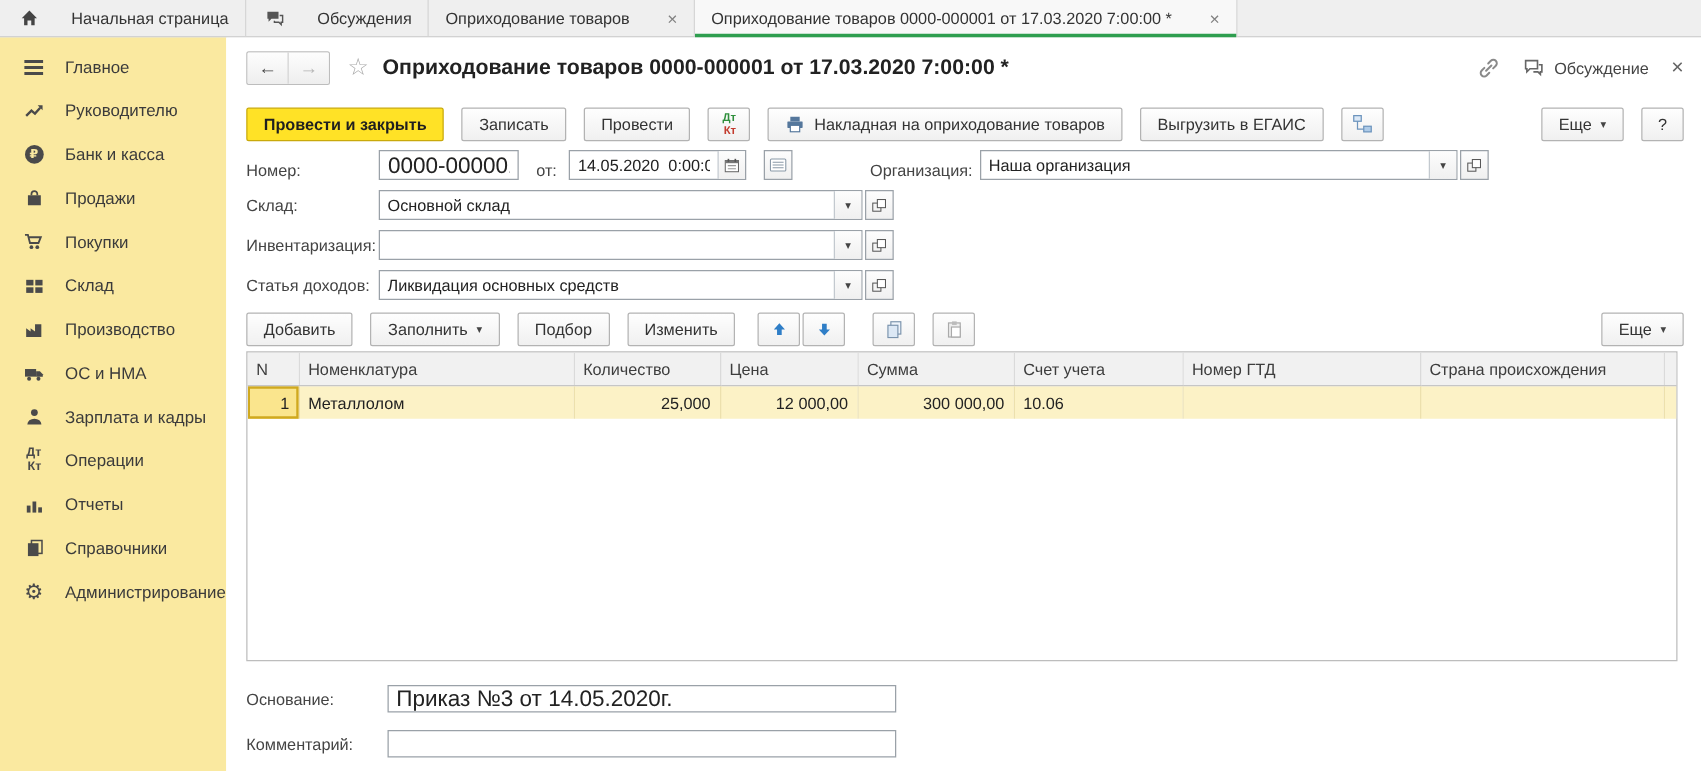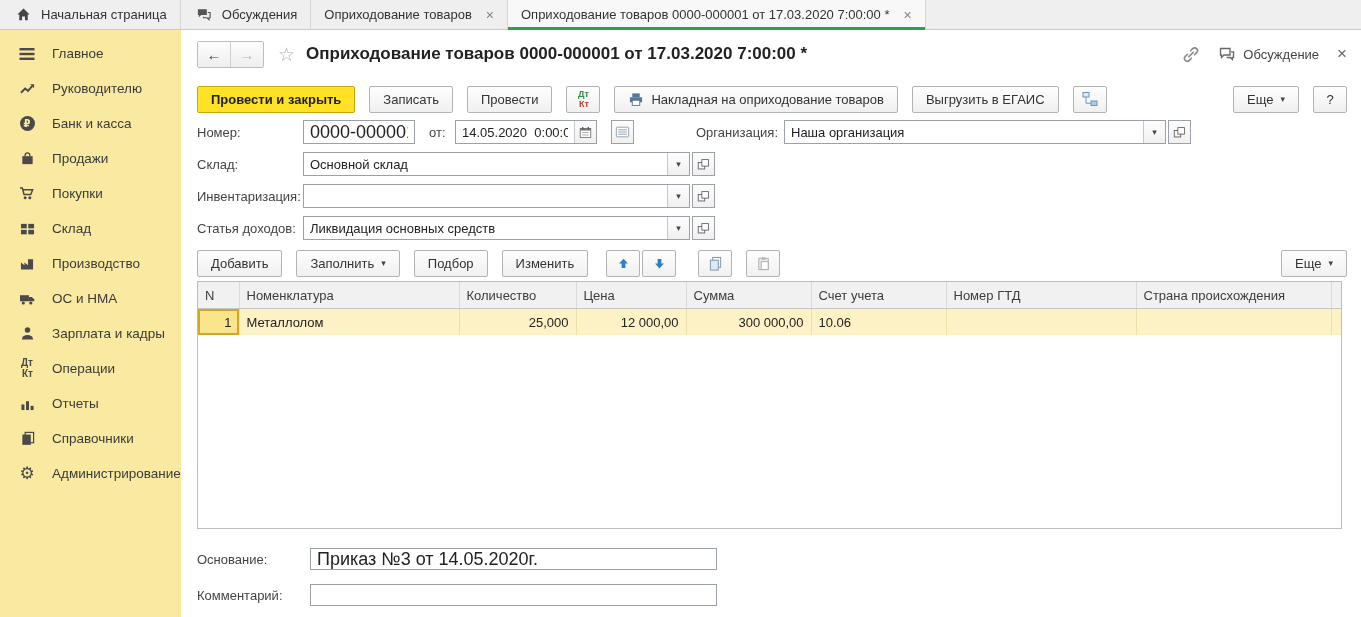--- a/index.html
+++ b/index.html
@@ -2,21 +2,21 @@
 <html><head>
 <meta charset="utf-8">
 <style>
   html,body{margin:0;padding:0;}
   body{font-family:"Liberation Sans","DejaVu Sans",sans-serif;font-size:13px;color:#333;}
   .app{position:relative;width:1361px;height:617px;background:#fff;overflow:hidden;}
 
   
   .tabbar{position:absolute;left:0;top:0;right:0;height:30px;background:#efefef;
           border-bottom:1px solid #c9c9c9;display:flex;box-sizing:border-box;}
-  .tab{display:flex;align-items:center;gap:8px;padding:0 13px;border-right:1px solid #d6d6d6;
+  .tab{display:flex;align-items:center;gap:24px;padding:0 13px;border-right:1px solid #d6d6d6;
        color:#333;position:relative;white-space:nowrap;cursor:default;}
   .tab.active{background:#f8f8f8;}
   .tab.active::after{content:"";position:absolute;left:0;right:0;bottom:-1px;height:3px;background:#2e9e4f;}
   .tab .x{color:#828282;font-size:14px;margin-left:6px;line-height:1;}
 
   
   .sidebar{position:absolute;left:0;top:30px;bottom:0;width:181px;background:#fae9a0;
            padding-top:6px;box-sizing:border-box;}
   .side-item{height:35px;display:flex;align-items:center;padding-left:17px;gap:15px;
              color:#3b3b3b;font-size:13.5px;cursor:default;}
@@ -304,21 +304,21 @@
             </svg>
         </span>
       </span>
       <span class="btn ml-auto">
         <span>Еще</span>
         <span class="dd">▾</span>
       </span>
       <span class="btn icon-btn">?</span>
     </div>
 
-    <div class="frow" style="top:90px;right:18px;">
+    <div class="frow" style="top:90px;right:18px;align-items:flex-end;">
       <span class="f-label">Номер:</span>
       <input class="tinput" style="width: 112px;" value="0000-000001">
       <span style="margin-left:14px;width:26px;color:#444;">от:</span>
       <span class="combo" style="width:142px;">
         <input value="14.05.2020  0:00:00" style="">
         <span class="seg-btn">
           <svg width="13" height="13" viewBox="0 0 16 16">
               <rect x="1.5" y="3" width="13" height="11" fill="#fff" stroke="#666"></rect>
               <rect x="1.5" y="3" width="13" height="2.6" fill="#777"></rect>
               <rect x="3.8" y="1.3" width="1.6" height="3" fill="#555"></rect>

